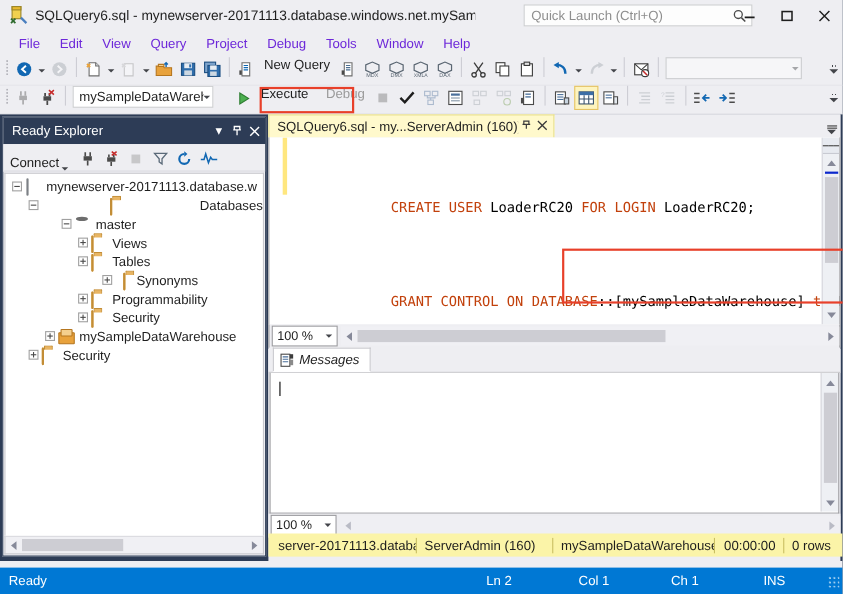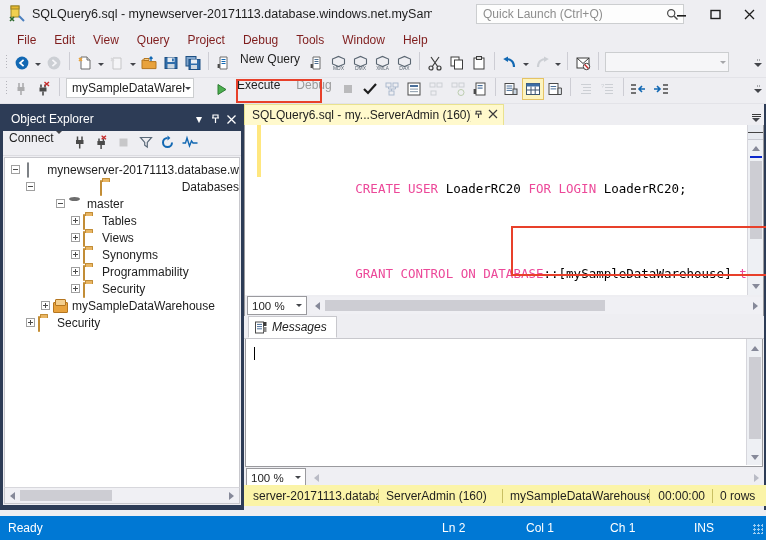--- a/index.html
+++ b/index.html
@@ -34,21 +34,21 @@
   .win-btn {
     width:34px; height:28px; display:flex; align-items:center; justify-content:center;
     color:#1e1e1e; font-size:12px;
   }
 
   
   .menubar {
     height:24px; background:#eeeef2; display:flex; align-items:center;
     padding-left:8px; font-size:12px;
   }
-  .menu-item { padding:3px 9px; color:#7f1d1d; white-space:nowrap; }
+  .menu-item { padding:3px 9px; color:#6d28d9; white-space:nowrap; }
 
   
   .toolbar {
     height:26px; background:#eeeef2; display:flex; 
     border-bottom:1px solid #e3e3e8; padding-left:2px;
   }
   .tb-grip { width:9px; height:18px; flex:none; position:relative; }
   .tb-grip::before {
     content:""; position:absolute; left:3px; top:2px; width:3px; height:15px;
     background-image:radial-gradient(#b4b4bb 40%, transparent 41%);
@@ -97,21 +97,21 @@
     position:absolute; left:2px; top:2px; width:240px; height:400px;
     background:#eeeef2; border:1px solid #2d3c56; display:flex; flex-direction:column;
   }
   .oe-header {
     height:24px; background:#2d3c56; color:#fff; display:flex; align-items:center;
     padding:0 2px 0 8px; font-size:12px;
   }
   .oe-header .t { flex:1; }
   .oe-hbtn { width:16px; height:18px; display:flex; align-items:center; justify-content:center; color:#fff; }
   .oe-toolbar {
-    height:25px; background:#eeeef2; display:flex; align-items:flex-start; padding-left:6px;
+    height:25px; background:#eeeef2; display:flex; align-items:flex-end; padding-left:6px;
     border-bottom:1px solid #dcdce1;
   }
   .oe-connect { font-size:12px; padding-right:2px; }
   .oe-tree {
     flex:1; background:#fff; margin:1px 1px 0 1px; position:relative; overflow:hidden;
     border:1px solid #c8c8cd; border-bottom:none;
   }
   .node { display:flex; align-items:center; height:17px; font-size:12px; white-space:nowrap; }
   .exp {
     width:9px; height:9px; border:1px solid #a0a0a0; background:#fff; position:relative;
@@ -155,21 +155,21 @@
   .codepane {
     position:absolute; left:0; top:21px; width:520px; height:170px; background:#fff;
     border-left:1px solid #9a9a9e; border-right:1px solid #9a9a9e; overflow:hidden;
   }
   .code-indicator { position:absolute; left:0; top:0; width:12px; height:170px; background:#fff; }
   .code-ind-yellow { position:absolute; left:12px; top:0; width:4px; height:52px; background:#ffe77f; }
   .code-text {
     position:absolute; left:20px; top:4px; font-family:"DejaVu Sans Mono", monospace;
     font-size:12.5px; line-height:17px; white-space:pre;
   }
-  .k { color:#ec4899; } .n { color:#000; }
+  .k { color:#c2410c; } .n { color:#000; }
 
   .code-vscroll {
     position:absolute; right:0; top:0; width:16px; height:170px; background:#eef0f4;
     border-left:1px solid #d6d6dc;
   }
   .vs-split { height:15px; display:flex; align-items:center; justify-content:center; background:#e7eaf0; border-bottom:1px solid #c8cad2;}
   .vs-split i { display:block; width:9px; height:1px; background:#444; margin:1px 0; }
   .vs-thumb { position:absolute; left:2px; top:36px; width:12px; height:78px; background:#cdcdd3; }
   .vs-mark { position:absolute; left:2px; top:31px; width:12px; height:2px; background:#0b27cc; }
 
@@ -585,21 +585,21 @@
       <i class="chev"></i>
     </div>
   </div>
 
   <div class="annot" style="left:236px; top:79px; width:86px; height:24px;"></div>
 
   <div class="workspace">
 
     <div class="oe">
       <div class="oe-header">
-        <span class="t">Object Explorer</span>
+        <span class="t">Ready Explorer</span>
         <span class="oe-hbtn">▾</span>
         <span class="oe-hbtn">
           <svg width="11" height="12" viewBox="0 0 11 12">
               <path d="M2 5 h7 M5.5 5 v5 M3 2 h5 v3 H3 z" stroke="#fff" fill="none" stroke-width="1.2"></path>
             </svg>
         </span>
         <span class="oe-hbtn">
           <svg width="11" height="11" viewBox="0 0 11 11">
               <path d="M1.5 1.5 L9.5 9.5 M9.5 1.5 L1.5 9.5" stroke="#fff" stroke-width="1.3"></path>
             </svg>
@@ -643,21 +643,21 @@
         <span class="tb-btn">
           <svg width="16" height="14" viewBox="0 0 16 14">
             <path d="M0.5 8 h3 L5 3 L7.5 11 L9.5 6 L11 8 h4.5" fill="none" stroke="#1268b3" stroke-width="1.4"></path>
           </svg>
         </span>
       </div>
 
       <div class="oe-tree">
         <div style="padding-top:3px;"></div>
 
-        <div class="node" style="padding-left:6px;justify-content:space-between;">
+        <div class="node" style="padding-left:6px;">
           <span class="exp"></span>
           <span class="ico"><span class="srv"></span></span>
           <span>mynewserver-20171113.database.w</span>
         </div>
 
         <div class="node" style="padding-left:21px;justify-content:space-between;">
           <span class="exp"></span>
           <span class="ico"><span class="folder"></span></span>
           <span>Databases</span>
         </div>
@@ -665,30 +665,30 @@
 
         <div class="node" style="padding-left:51px;">
           <span class="exp"></span>
           <span class="ico"><span class="dbcyl"></span></span>
           <span>master</span>
         </div>
 
         <div class="node" style="padding-left:66px;">
           <span class="exp plus"></span>
           <span class="ico"><span class="folder"></span></span>
-          <span>Tables</span>
+          <span>Views</span>
         </div>
 
         <div class="node" style="padding-left:66px;">
           <span class="exp plus"></span>
           <span class="ico"><span class="folder"></span></span>
-          <span>Views</span>
-        </div>
-
-        <div class="node" style="padding-left:66px;">
+          <span>Tables</span>
+        </div>
+
+        <div class="node" style="padding-left:88px;text-align:center;">
           <span class="exp plus"></span>
           <span class="ico"><span class="folder"></span></span>
           <span>Synonyms</span>
         </div>
 
         <div class="node" style="padding-left:66px;">
           <span class="exp plus"></span>
           <span class="ico"><span class="folder"></span></span>
           <span>Programmability</span>
         </div>

